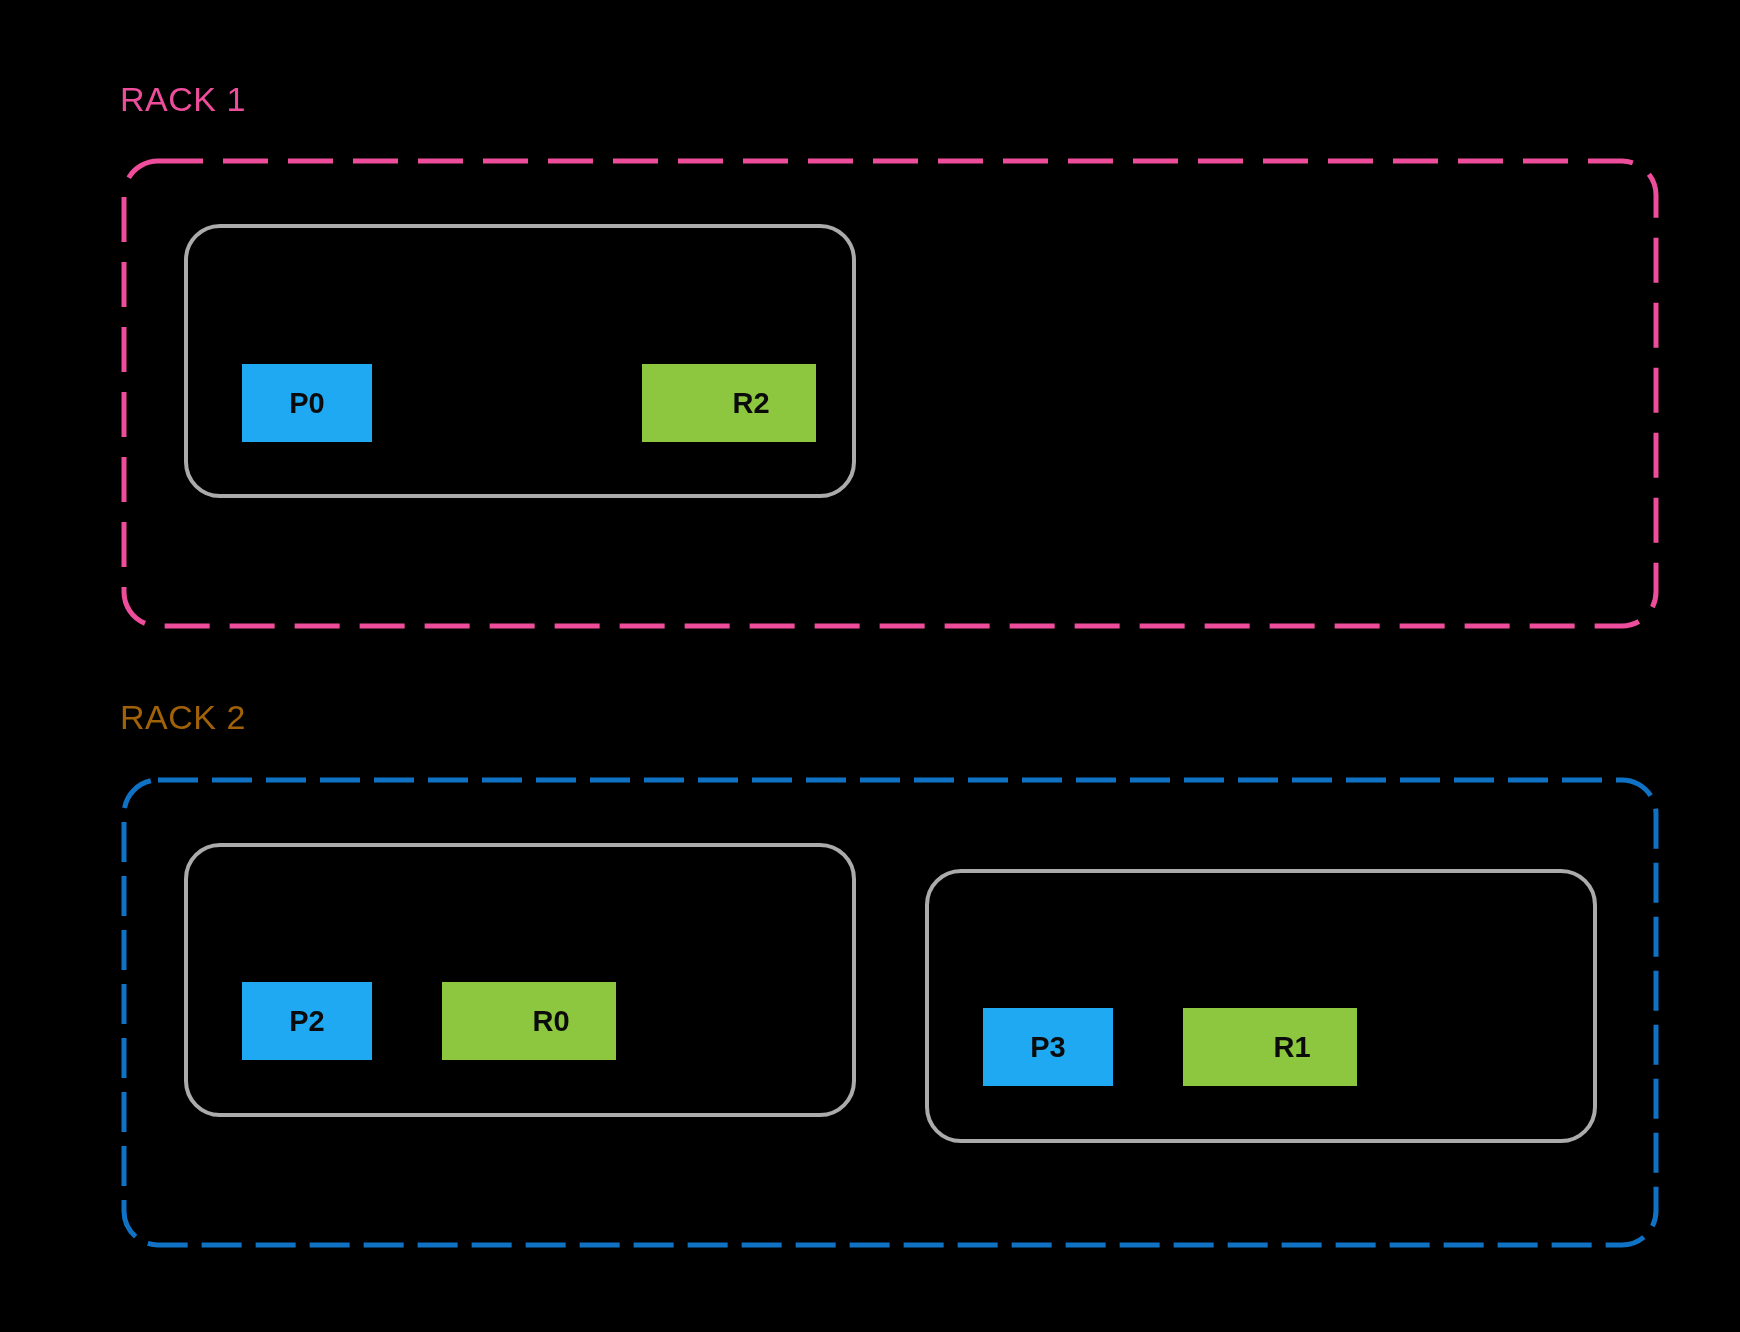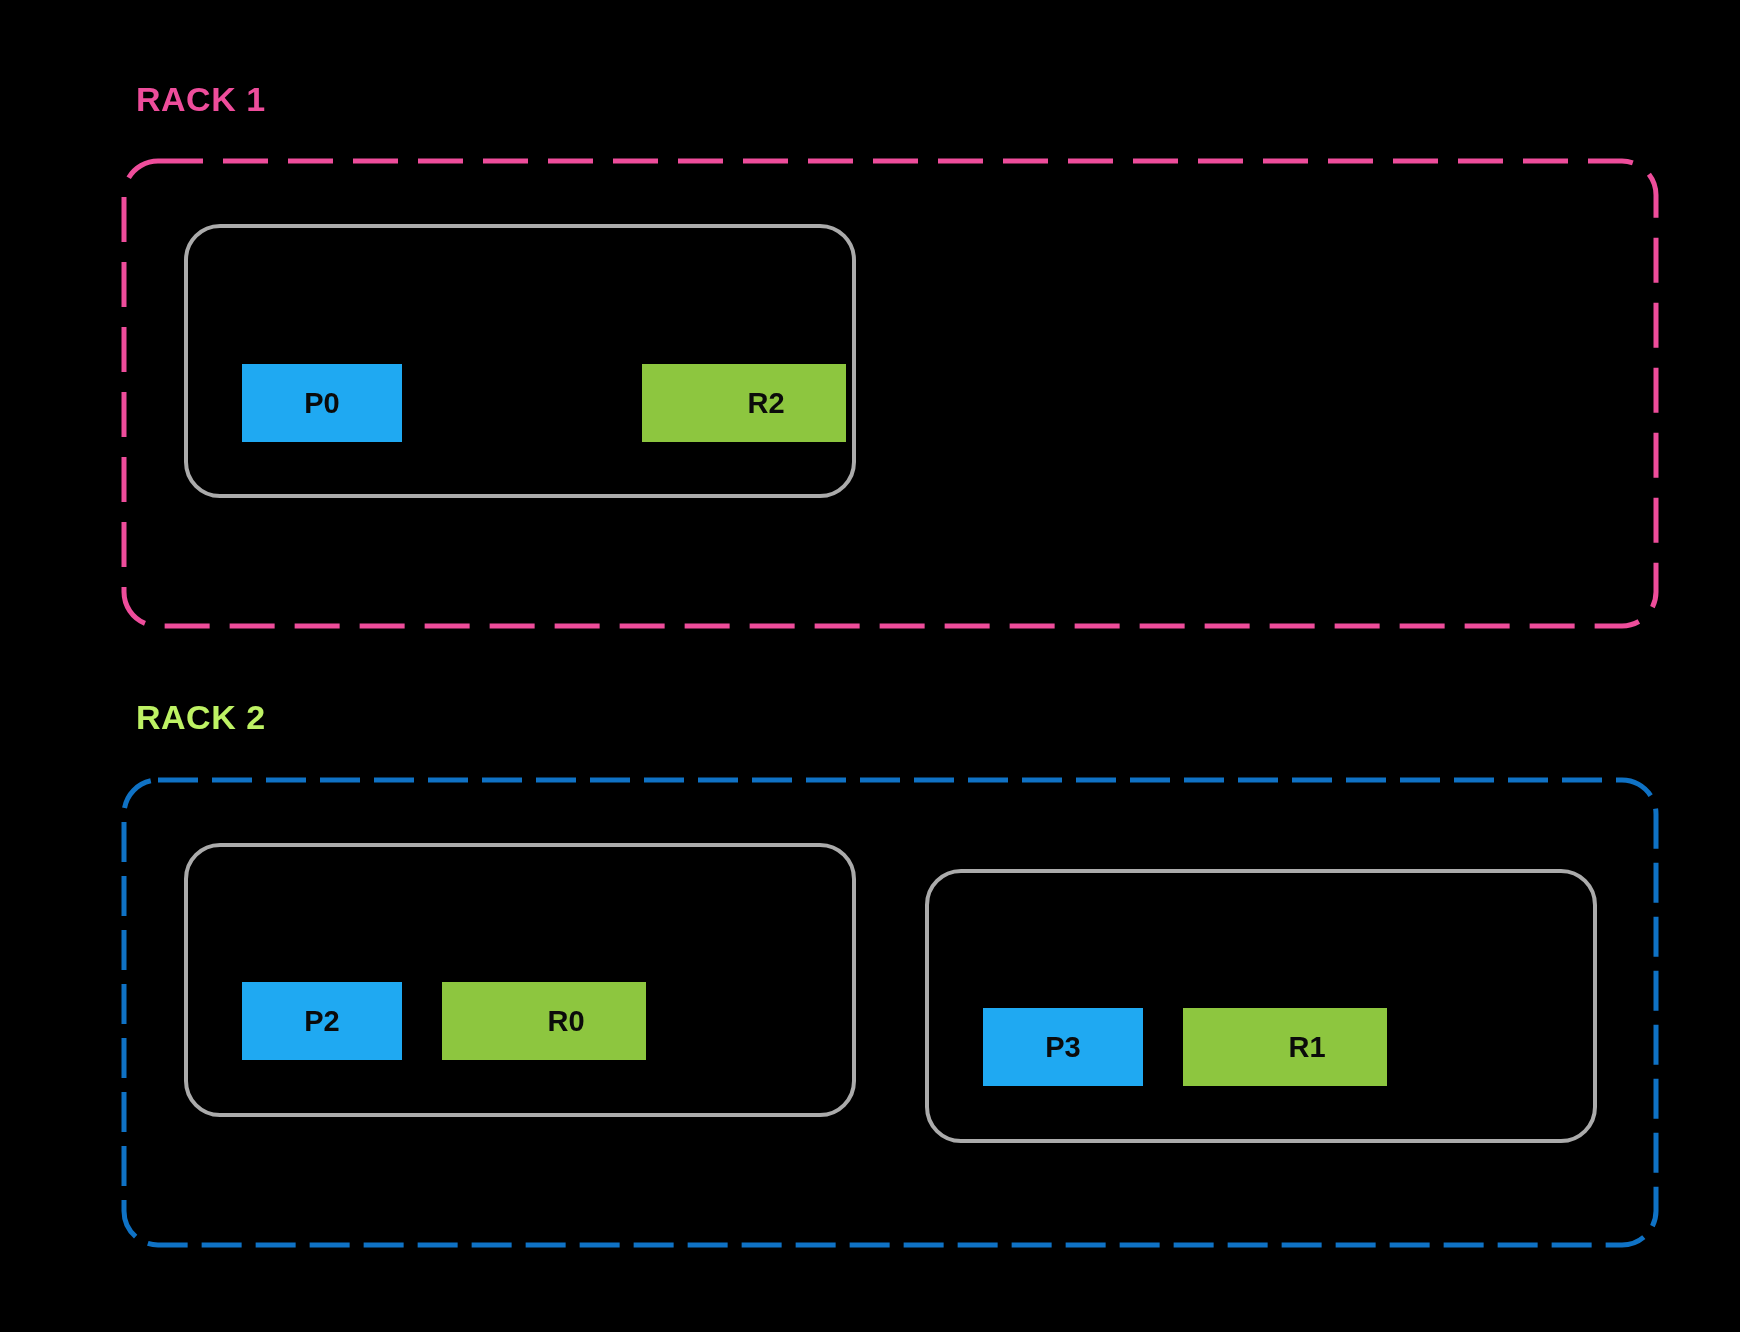--- a/index.html
+++ b/index.html
@@ -22,46 +22,45 @@
     left: 0;
     top: 0;
     width: 1740px;
     height: 1332px;
     pointer-events: none;
   }
   .rack-label {
     position: absolute;
     left: 120px;
     font-size: 34px;
-    font-weight: bold;
+    font-weight: normal;
     letter-spacing: 0.5px;
     line-height: 1;
     white-space: nowrap;
-    margin-left: 16px;
   }
   .rack-label.rack1 { top: 82px;  color: #EE4D9B; }
-  .rack-label.rack2 { top: 700px; color: #bef264; }
+  .rack-label.rack2 { top: 700px; color: #a16207; }
 
   .node {
     position: absolute;
     width: 672px;
     height: 274px;
     border: 4px solid #ABABAB;
     border-radius: 36px;
     box-sizing: border-box;
     background: transparent;
   }
   .node.n1 { left: 184px; top: 224px; }
   .node.n2 { left: 925px; top: 224px; }
   .node.n3 { left: 184px; top: 843px; }
   .node.n4 { left: 925px; top: 843px; margin-top: 26px; }
 
   .shard {
     position: absolute;
-    width: 160px;
+    width: 130px;
     height: 78px;
     display: flex;
     align-items: center;
     justify-content: center;
     font-size: 29px;
     font-weight: bold;
     color: #0b0b0b;
   }
   
   .node.n1 .shard, .node.n2 .shard { top: 136px; }

